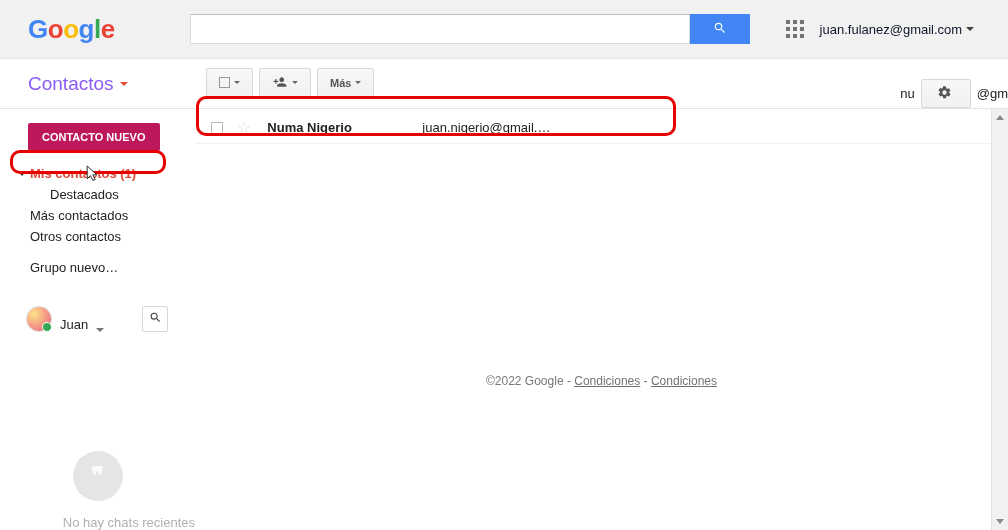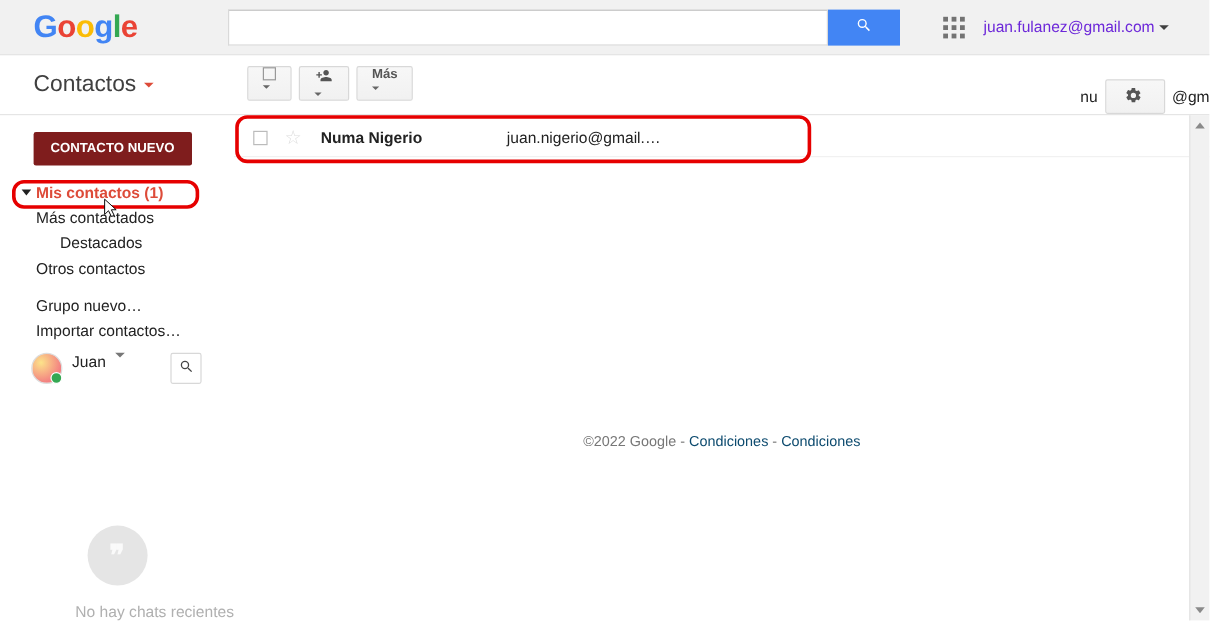--- a/index.html
+++ b/index.html
@@ -1,19 +1,19 @@
 <!DOCTYPE html>
 <html><head>
 <meta charset="utf-8">
 <style>
   * { box-sizing: border-box; margin: 0; padding: 0; }
   body { font-family: Arial, sans-serif; font-size: 13px; color: #222; background: #fff; width:1008px; height:530px; overflow:hidden; position:relative; }
 
   .header {
-    height: 46px;
+    height: 59px;
     border-bottom: 1px solid #e5e5e5;
     background: #f1f1f1;
     display: flex;
     align-items: center;
     padding: 0 16px 0 28px;
     position: relative;
   }
   .logo {
     font-size: 26px; font-weight:bold;
     font-family: Arial, sans-serif;
@@ -46,59 +46,58 @@
   .apps-icon {
     margin-left: 36px;
     width:18px; height:18px;
     display:grid; grid-template-columns:repeat(3,4px); grid-template-rows:repeat(3,4px); gap:3px;
     cursor:pointer;
   }
   .apps-icon span { background:#737373; width:4px; height:4px; }
 
   .account-email {
     margin-left: 16px;
-    color:#6d28d9;
+    color:#0f172a;
     font-size: 13px;
     display:flex; align-items:center; gap:4px;
     cursor:pointer;
   }
   .tri-down { width:0; height:0; border-left:4px solid transparent; border-right:4px solid transparent; border-top:4px solid #404040; }
 
   
   .subbar {
     height: 50px;
     display:flex; align-items:center;
     padding-left:28px;
     position:relative;
     border-bottom:1px solid #e5e5e5;
   }
   .app-title {
-    color:#404040;
+    color:#8b5cf6;
     font-size:19px;
     display:flex; align-items:center; gap:6px;
     cursor:pointer;
     font-weight:400;
   }
   .tri-down-red { width:0; height:0; border-left:4px solid transparent; border-right:4px solid transparent; border-top:4px solid #dd4b39; }
 
   .toolbar {
     position:absolute; left:206px; top:9px;
     display:flex; gap:6px;
   }
   .tbtn {
     height:29px;
     border:1px solid #d8d8d8;
     background:linear-gradient(#f7f7f7,#f1f1f1);
     border-radius:2px;
     padding: 0 12px;
-    display:flex; align-items:flex-start; gap:4px;
+    display:flex; align-items:center; gap:4px;
     color:#555;
     font-size:11px; font-weight:bold;
     cursor:pointer;
-    flex-direction:column;
   }
   .tbtn .tri-down-sm { width:0;height:0;border-left:3px solid transparent;border-right:3px solid transparent;border-top:3px solid #666; }
   .checkbox-sm { width:11px; height:11px; border:1px solid #999; }
   .addperson-icon svg { width:16px; height:14px; fill:#555; }
 
   .right-info {
     position:absolute; right:0; top:20px;
     display:flex; align-items:center; gap:6px;
     color:#222; font-size:13px;
   }
@@ -112,21 +111,21 @@
   }
   .gear-btn svg { width:15px; height:15px; fill:#555; }
 
   
   .body-wrap { display:flex; height:calc(530px - 109px); }
   .sidebar { width:195px; padding:8px 0 0 0; position:relative; }
   .main { flex:1; position:relative; }
 
   .new-btn {
     margin: 6px 0 12px 28px;
-    background:#7f1d1d;
+    background:#be185d;
     color:#fff;
     border:none;
     font-weight:bold;
     font-size:11px;
     padding: 8px 14px;
     border-radius:2px;
     cursor:pointer;
   }
 
   .nav-list { list-style:none; }
@@ -154,23 +153,23 @@
 
   .cursor {
     position:absolute; left:84px; top:164px; z-index:10;
     width:16px; height:20px;
     pointer-events:none;
   }
 
   .nav-group2 { margin-top:10px; }
 
   .user-panel {
-    margin-top:8px;
+    margin-top:28px;
     margin-left:26px;
-    display:flex; align-items:flex-start; gap:8px;
+    display:flex; align-items:flex-end; gap:8px;
   }
   .avatar {
     width:26px; height:26px; border-radius:50%;
     background:radial-gradient(circle at 30% 30%, #fce38a, #f38181 70%);
     border:1px solid #ddd;
     position:relative;
   }
   .avatar::after {
     content:''; position:absolute; right:-1px; bottom:-1px;
     width:8px; height:8px; background:#34A853; border-radius:50%; border:1px solid #fff;
@@ -222,21 +221,21 @@
   .scroll-up .t { width:0;height:0;border-left:4px solid transparent;border-right:4px solid transparent;border-bottom:5px solid #8a8a8a;}
   .scroll-down { position:absolute; bottom:0; left:0; right:0; }
   .scroll-down .t { width:0;height:0;border-left:4px solid transparent;border-right:4px solid transparent;border-top:5px solid #8a8a8a;}
 
   .footer {
     text-align:center;
     color:#777;
     font-size:12px;
     margin-top:230px;
   }
-  .footer a { color:#0c4a6e; cursor:pointer;text-align:right; }
+  .footer a { color:#737373; text-decoration:underline; cursor:pointer;text-align:right; }
 
 </style>
 </head>
 <body>
 
 <div class="header">
   <div class="logo">
     <span class="b">G</span><span class="r">o</span><span class="y">o</span><span class="b">g</span><span class="g">l</span><span class="r">e</span>
   </div>
   <div class="search-wrap">
@@ -307,36 +306,33 @@
 
 <div class="body-wrap">
   <div class="sidebar">
     <button class="new-btn">CONTACTO NUEVO</button>
 
     <ul class="nav-list">
       <li class="nav-item selected">
         <span class="tri-collapse"></span>
         <span>Mis contactos (1)</span>
       </li>
+      <li class="nav-item sub">
+        <span>Destacados</span>
+      </li>
       <li class="nav-item">
         <span>Más contactados</span>
-      </li>
-      <li class="nav-item sub">
-        <span>Destacados</span>
       </li>
       <li class="nav-item">
         <span>Otros contactos</span>
       </li>
     </ul>
     <ul class="nav-list nav-group2">
       <li class="nav-item">
         <span>Grupo nuevo…</span>
-      </li>
-      <li class="nav-item">
-        <span>Importar contactos…</span>
       </li>
     </ul>
 
     <div class="user-panel">
       <div class="avatar"></div>
       <span class="user-name">Juan</span>
       <span class="tri-down" style="border-top-color:#777"></span>
       <div class="user-search-btn">
         <span>
           <svg viewBox="0 0 24 24">

